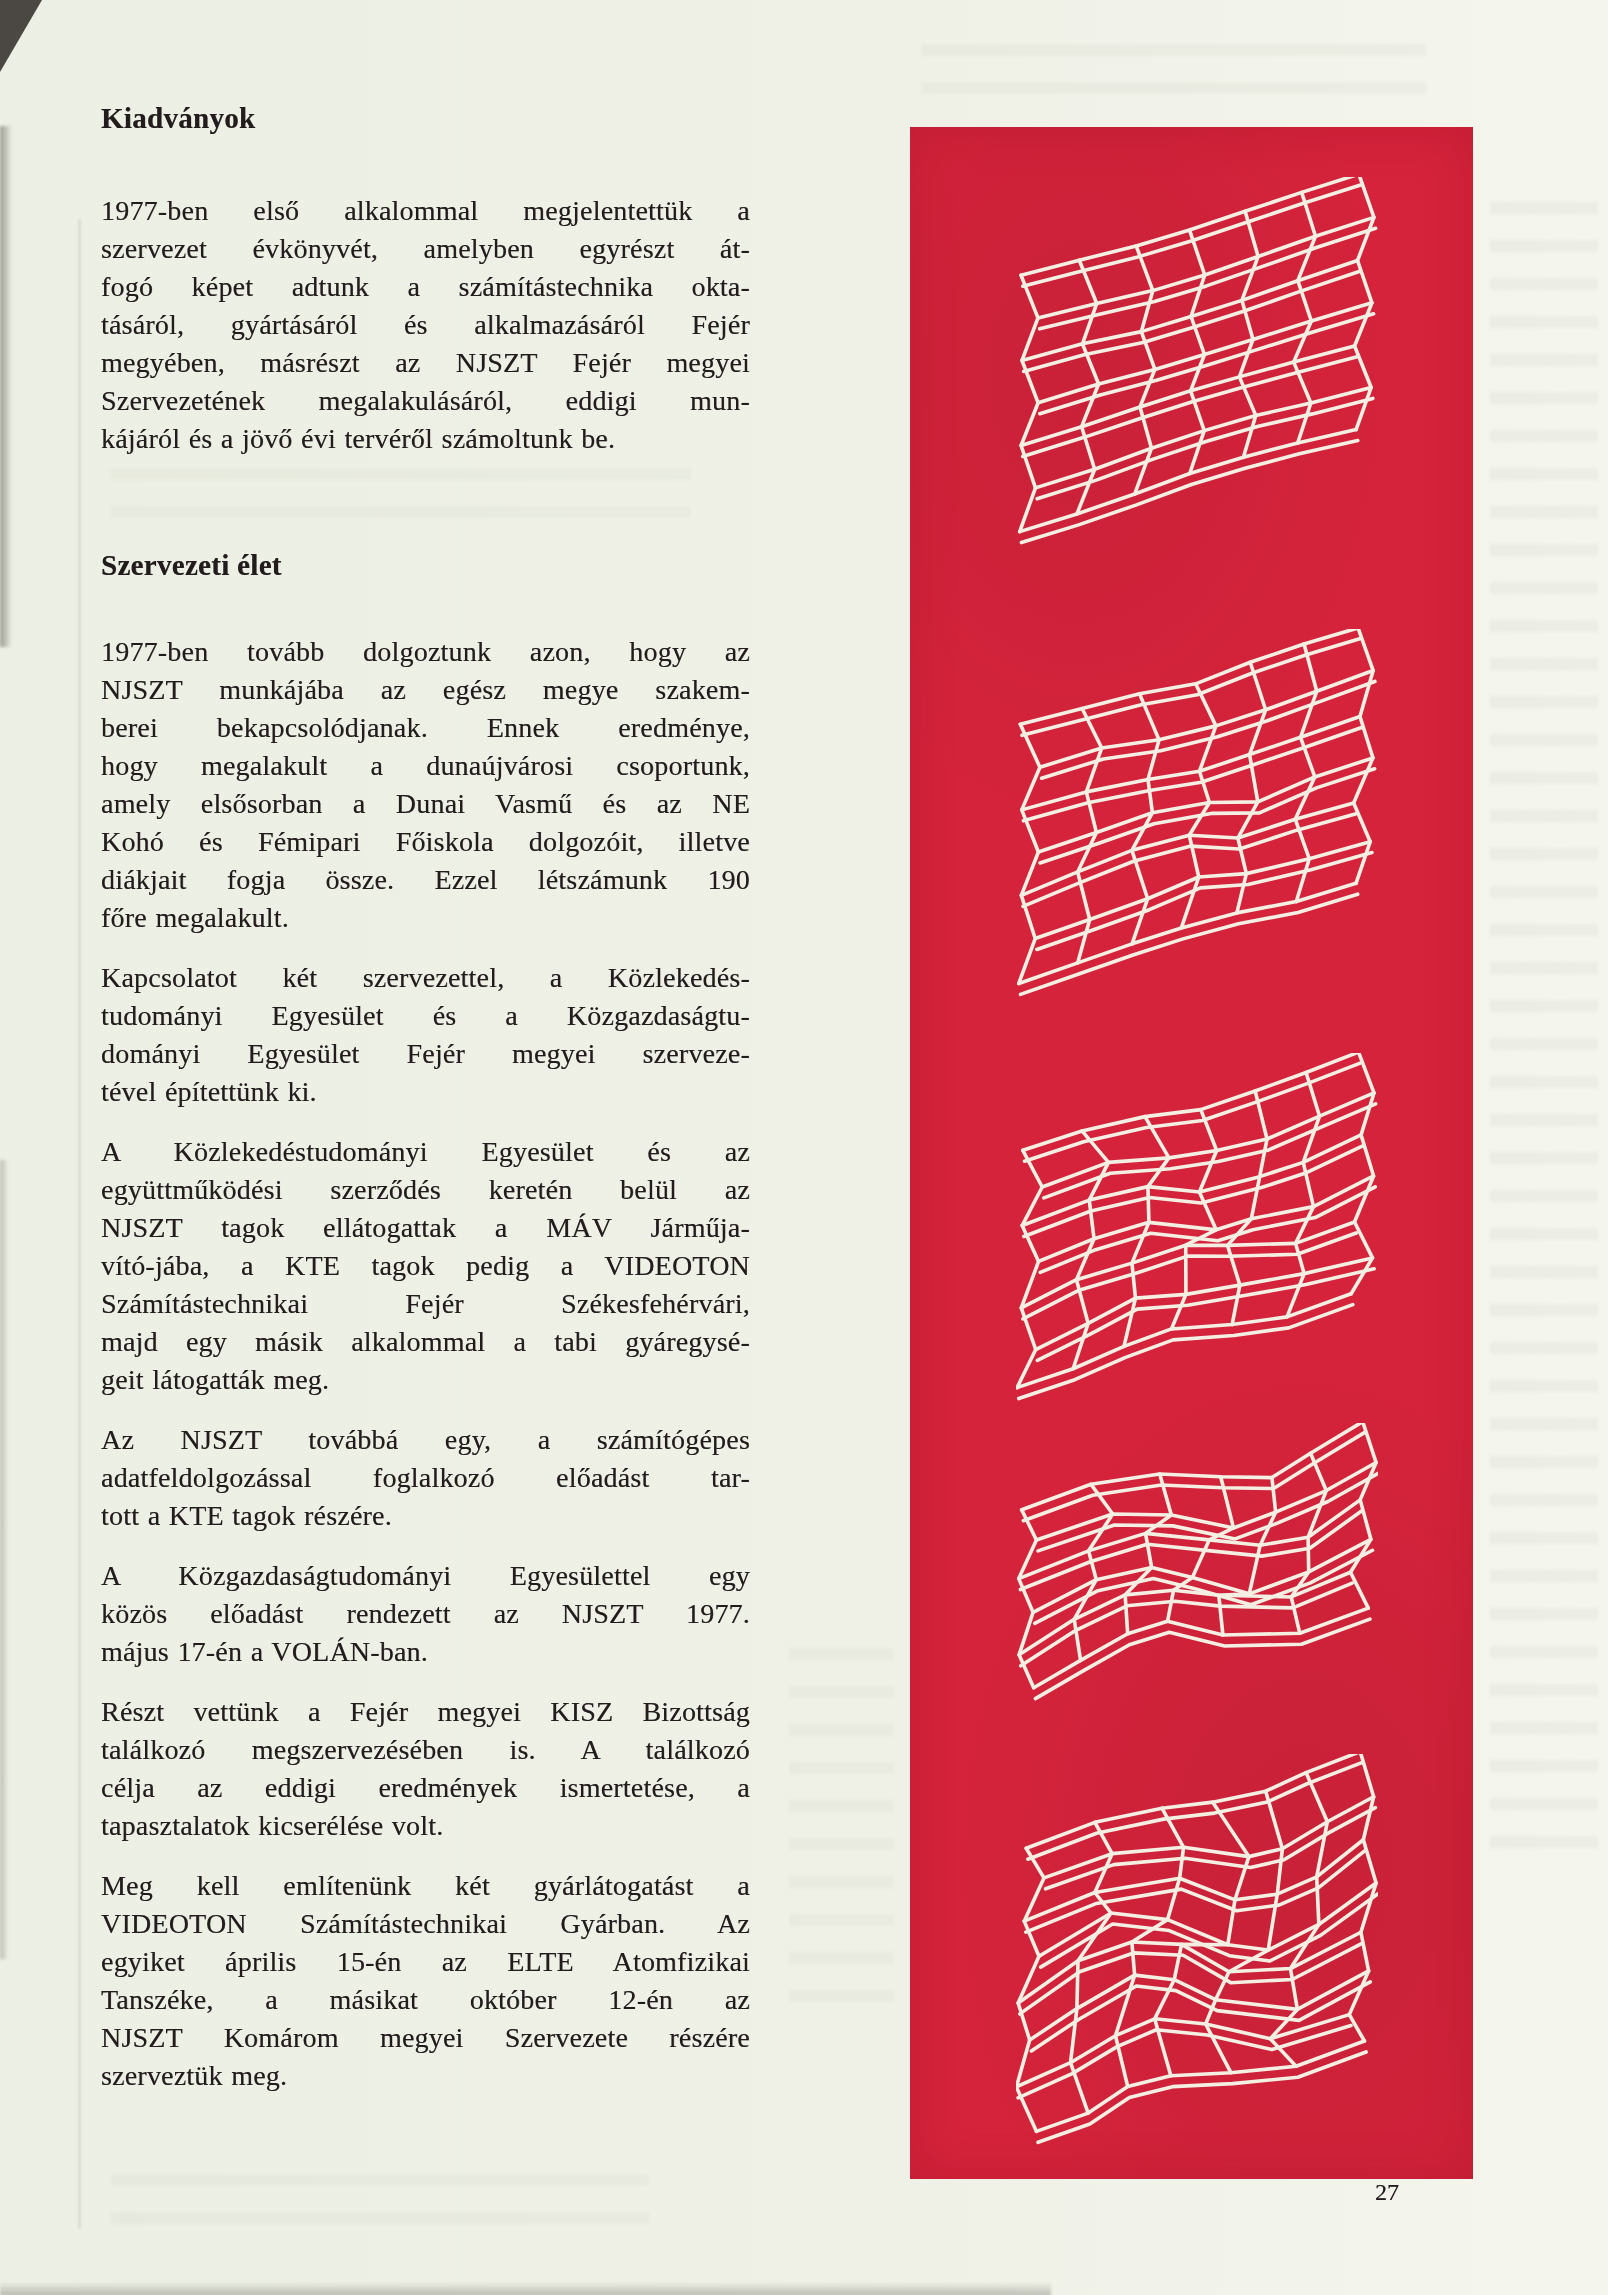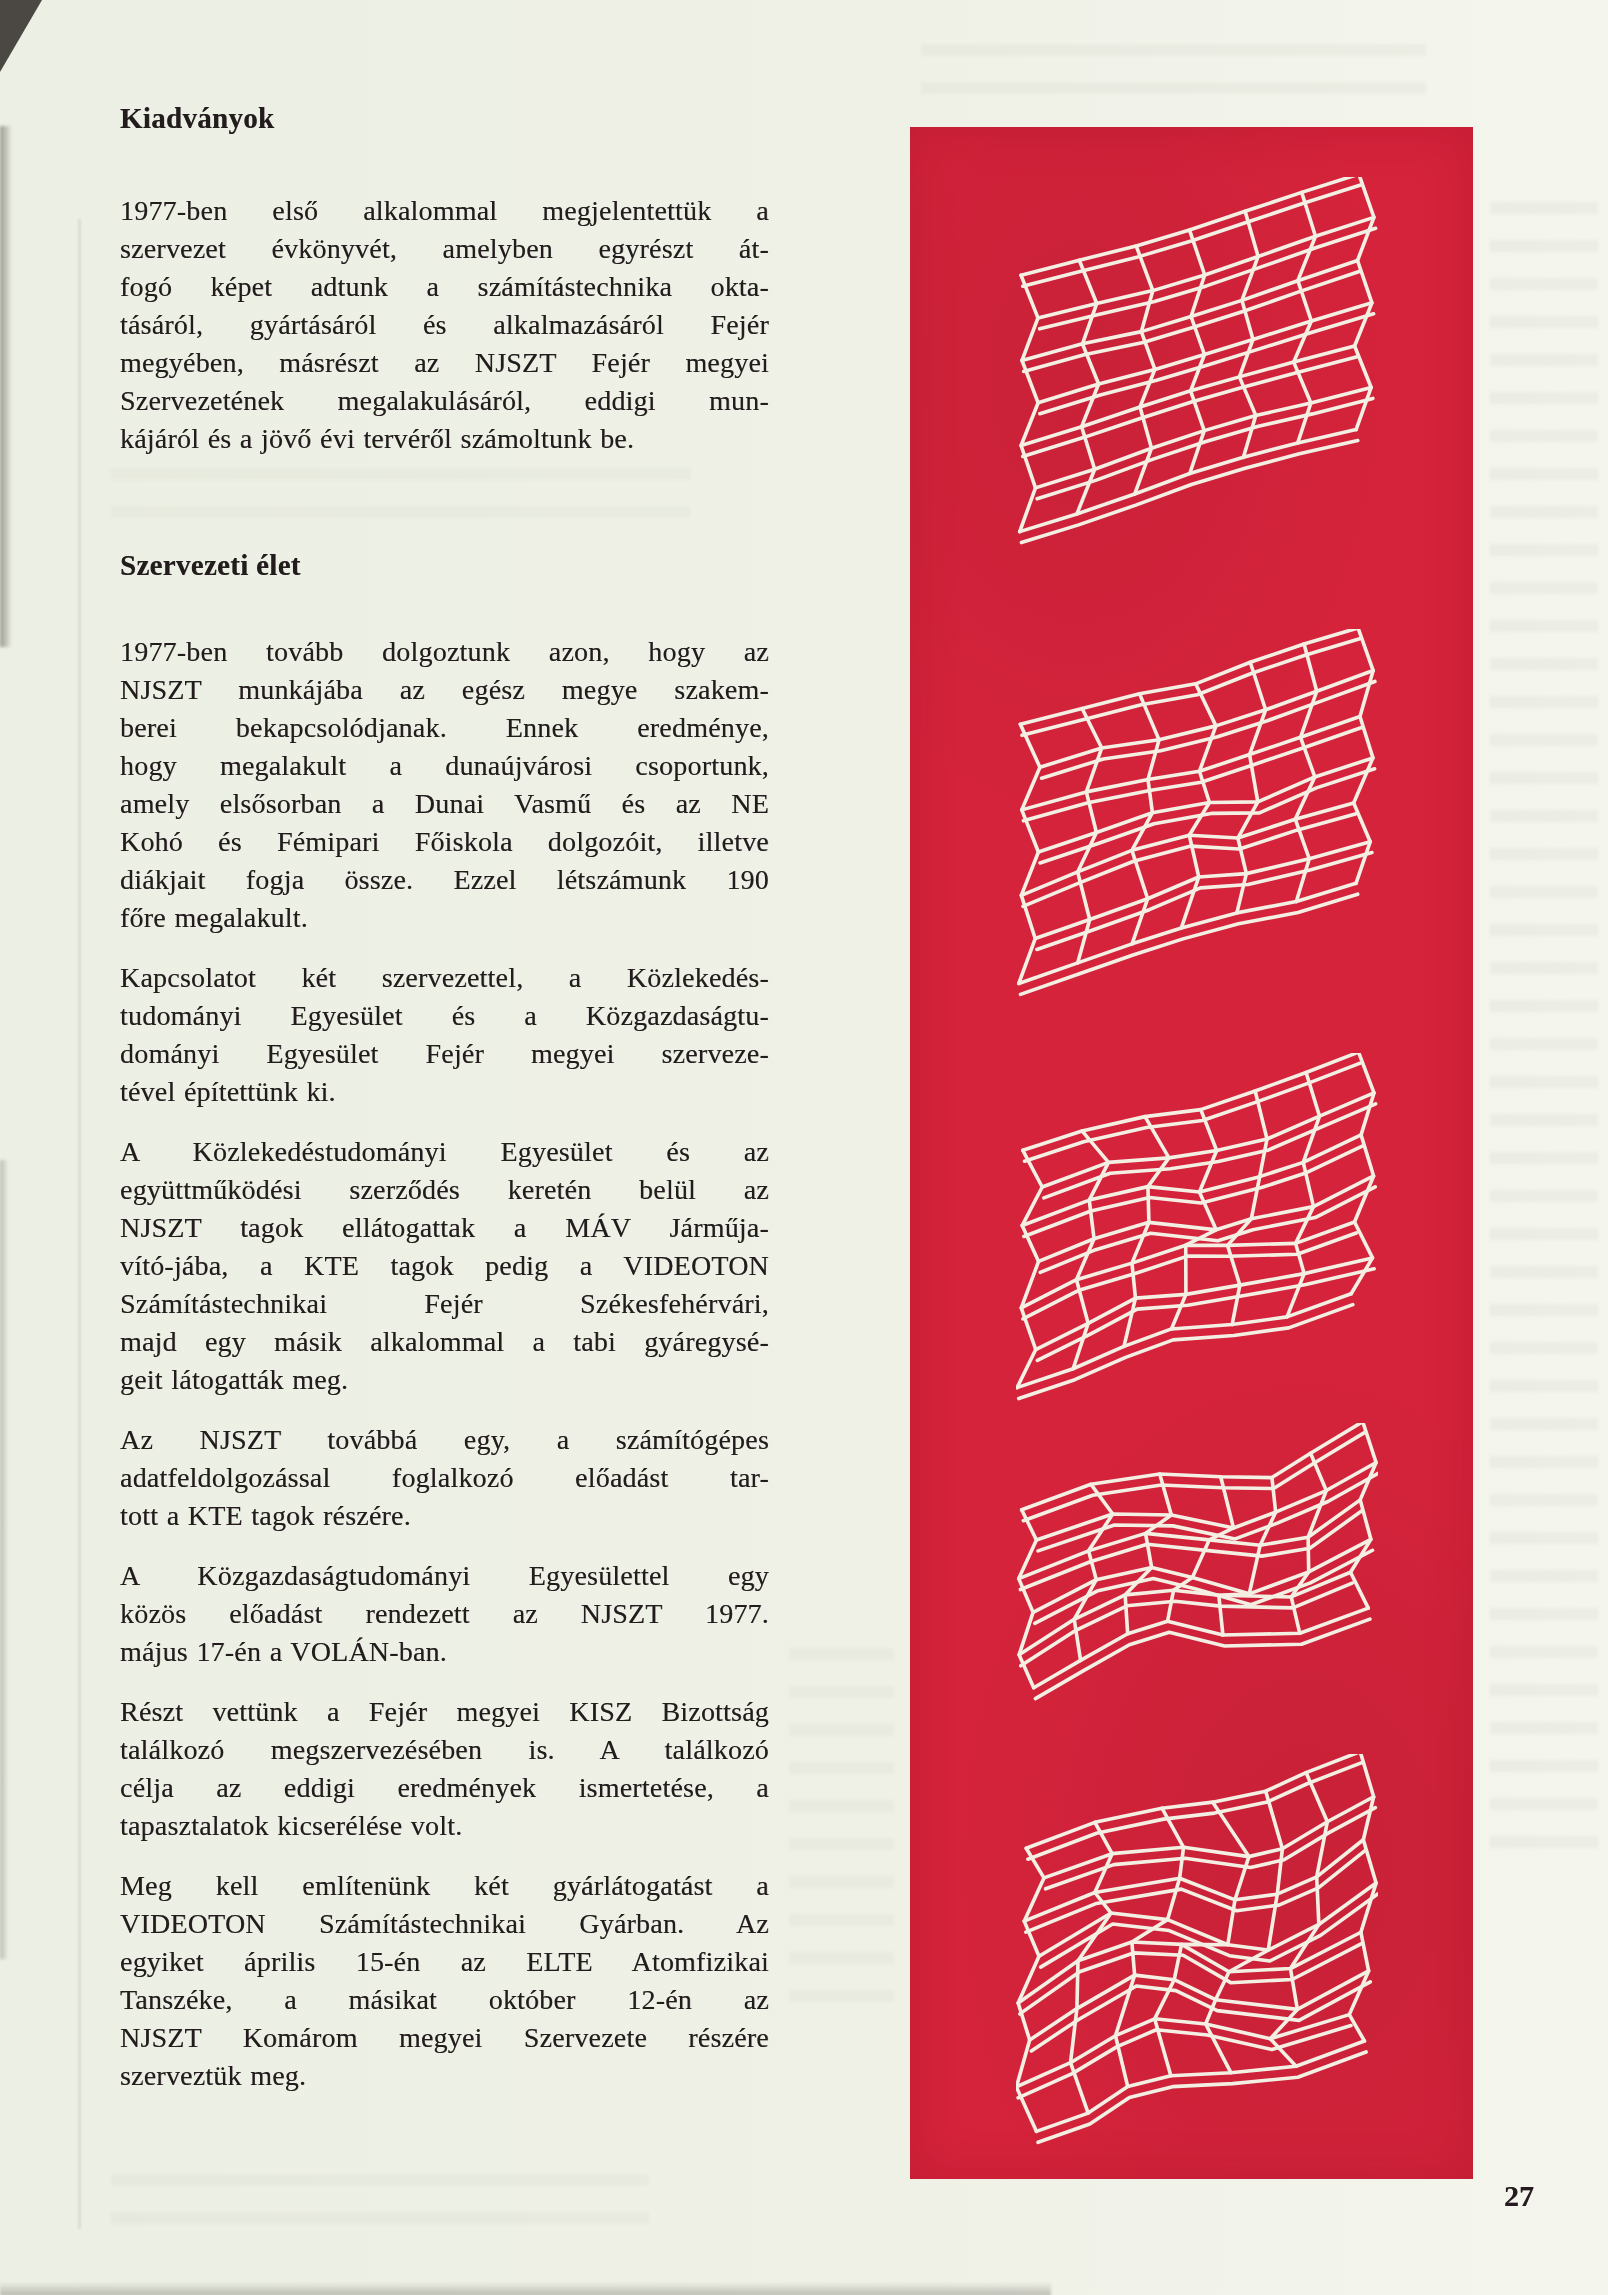--- a/index.html
+++ b/index.html
@@ -44,21 +44,21 @@
     opacity:.07;filter:blur(1.7px);
   }
   .ghost.g1{left:111px;top:468px;width:580px;height:67px;}
   .ghost.g2{left:921px;top:44px;width:505px;height:74px;opacity:.09;}
   .ghost.g3{left:1490px;top:202px;width:108px;height:1665px;opacity:.10;}
   .ghost.g4{left:789px;top:1648px;width:105px;height:362px;opacity:.08;}
   .ghost.g5{left:111px;top:2174px;width:538px;height:76px;opacity:.08;}
 
   
   .text-col{
-    position:absolute;left:120px;top:99px;width:649px;
+    position:absolute;left:101px;top:99px;width:649px;
     color:#221c1d;
   }
   .heading{
     margin:0;font-size:29px;line-height:38px;font-weight:bold;
     letter-spacing:0.3px;
     text-shadow:0.3px 0.3px 0 rgba(34,28,29,.55);
   }
   .heading.h2{margin-top:88px;}
   .para{margin:0;}
   .s0 .para:first-child{margin-top:55px;}
@@ -80,22 +80,22 @@
       radial-gradient(521px 757px at 30% 12%, rgba(0,0,0,.05), rgba(0,0,0,0) 60%),
       radial-gradient(589px 841px at 70% 85%, rgba(0,0,0,.06), rgba(0,0,0,0) 60%),
       #d4233b;
     box-shadow:inset 0 0 50px rgba(120,0,20,.18);
   }
   .panel{position:absolute;left:106px;width:362px;}
   .panel svg{display:block;width:100%;height:100%;}
 
   
   .pagenum{
-    position:absolute;left:1504px;top:2179px;
-    font-size:30px;font-weight:bold;color:#241a1f;
+    position:absolute;left:1375px;top:2179px;
+    font-size:24px;font-weight:normal;color:#241a1f;
     text-shadow:0.3px 0.3px 0 rgba(36,26,31,.5);
   }
 </style>
 </head>
 <body>
 
 <div class="page">
 
   <div class="corner-tl"></div>
   <div class="edge-left-a"></div>

